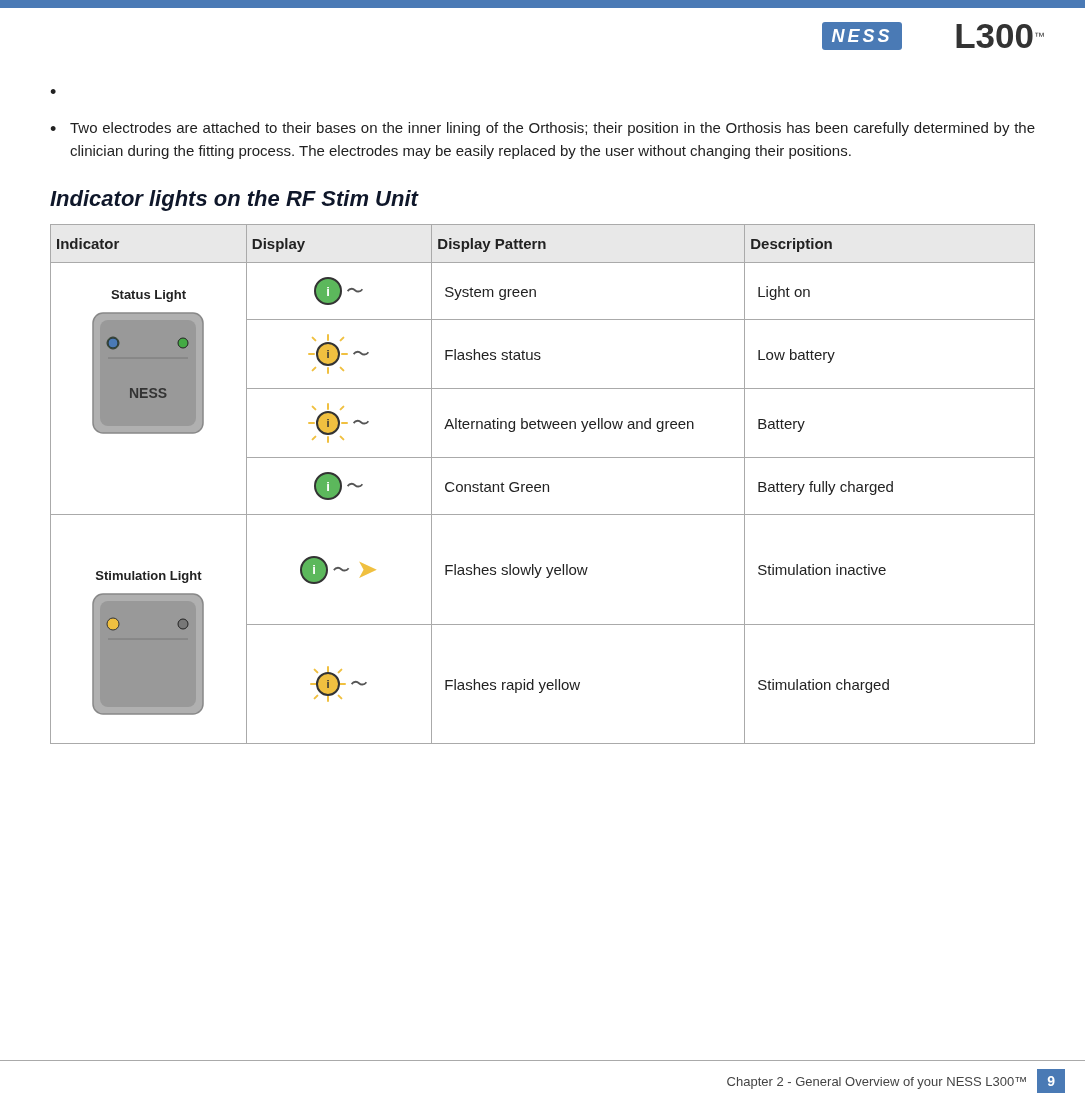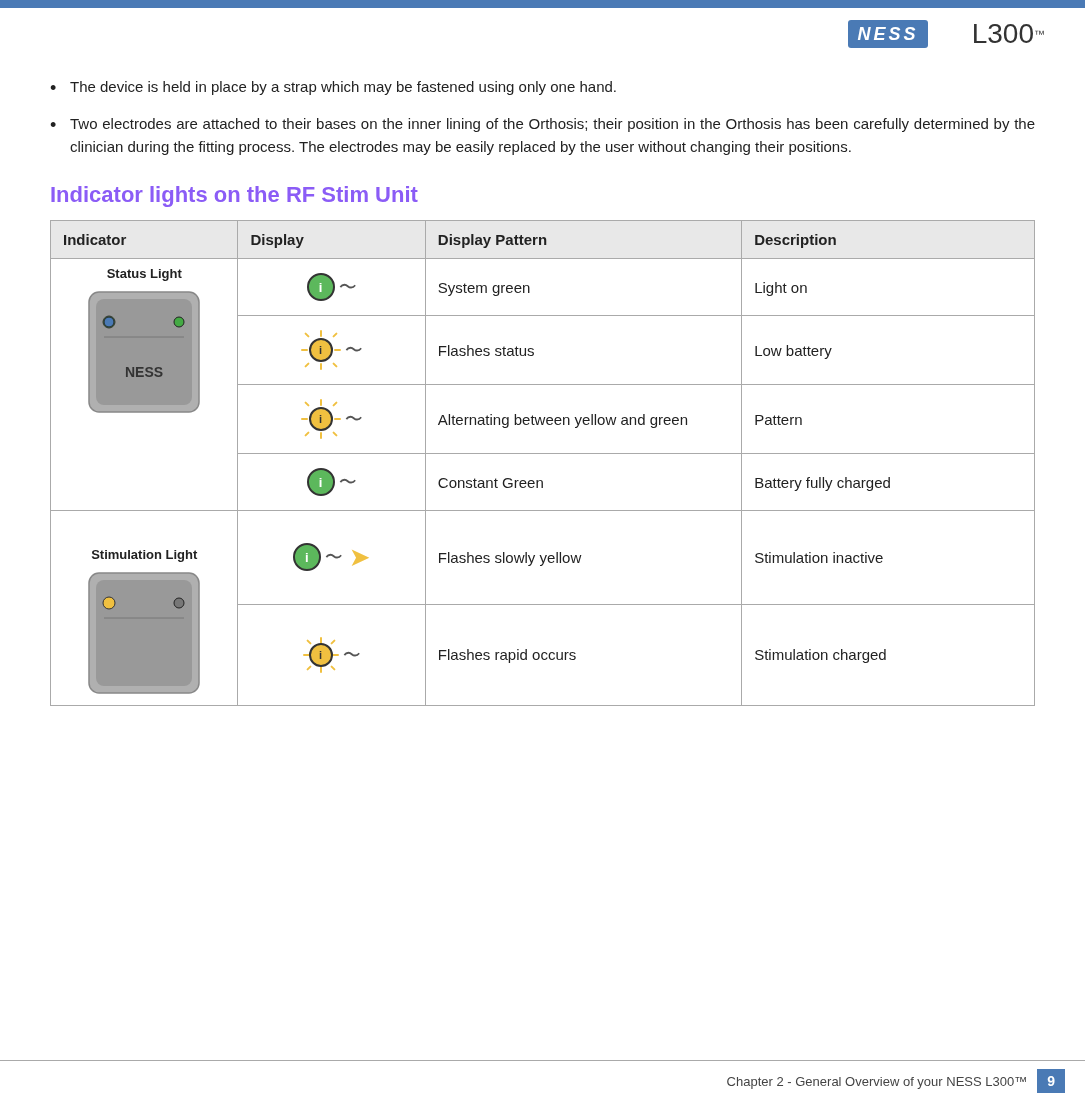--- a/index.html
+++ b/index.html
@@ -48,42 +48,43 @@
       line-height: 1.4;
     }
 
     .bullet-text {
       flex: 1;
       text-align: justify;
     }
 
     .section-title {
       font-size: 22px;
-      font-weight: bold;
-      color: #8b5cf6;
+      font-style: italic;
+      font-weight: bold;
+      color: #0f172a;
       margin-bottom: 12px;
     }
 
     .section-desc {
       text-align: justify;
       line-height: 1.6;
       margin-bottom: 24px;
     }
 
     
     .indicator-table {
       width: 100%;
       border-collapse: collapse;
       margin-bottom: 30px;
     }
 
     .indicator-table th {
       background: #e8e8e8;
       border: 1px solid #aaa;
-      padding: 10px 12px;
+      padding: 10px 5px;
       font-weight: bold;
       font-size: 15px;
       text-align: left;
     }
 
     .indicator-table td {
       border: 1px solid #aaa;
       padding: 10px 12px;
       vertical-align: middle;
     }
@@ -177,21 +178,21 @@
     .ray-br { width: 2px; height: 6px; bottom: 2px; right: 5px; transform: rotate(-45deg); }
 
     .stim-light-arrow {
       color: #f0c040;
       font-size: 26px;
       margin-left: 2px;
     }
 
     td.merged-indicator {
       vertical-align: top;
-      padding: 7px;
+      padding: 24px;
     }
 
     .row-span-device {
       display: flex;
       flex-direction: column;
       align-items: center;
     }
 
     
     .ness-logo {
@@ -205,31 +206,30 @@
 <div class="header-bar"></div>
 
 <div class="logo-area">
   <div class="ness-logo">
 
     <svg width="120" height="36" viewBox="0 0 120 36">
 
       <rect x="0" y="4" width="80" height="28" rx="3" fill="#4a7ab5"></rect>
       <text x="40" y="24" text-anchor="middle" font-family="Arial" font-size="18" font-weight="bold" font-style="italic" fill="white" letter-spacing="3">NESS</text>
     </svg>
-    <span style="font-size:28px; font-weight:normal; color:#333; margin-left:4px;">L300</span>
+    <span style="font-size:35px; font-weight:bold; color:#333; margin-left:12px;">L300</span>
       <span style="font-size:11px; vertical-align:super; color:#333;">™</span>
   </div>
 </div>
 
 <div class="content">
 
   <div class="bullet-section">
     <div class="bullet-item">
       <span class="bullet-dot">•</span>
-      <span class="bullet-text">The device is held in place by a strap which may be fastened using only one hand.</span>
     </div>
     <div class="bullet-item">
       <span class="bullet-dot">•</span>
       <span class="bullet-text">Two electrodes are attached to their bases on the inner lining of the Orthosis; their position in the Orthosis has been carefully determined by the clinician during the fitting process.  The electrodes may be easily replaced by the user without changing their positions.</span>
     </div>
   </div>
 
   <div class="section-title">Indicator lights on the RF Stim Unit</div>
 
   <table class="indicator-table">
@@ -307,21 +307,21 @@
               <div class="ray ray-tl"></div>
               <div class="ray ray-tr"></div>
               <div class="ray ray-bl"></div>
               <div class="ray ray-br"></div>
               <div class="led-circle" style="background:#f0c040; color:#333; border:2px solid #333;">i</div>
             </div>
             <span class="wave-symbol">〜</span>
           </div>
         </td>
         <td class="col-pattern">Alternating between yellow  and green</td>
-        <td class="col-desc">Pattern</td>
+        <td class="col-desc">Battery</td>
       </tr>
 
       <tr>
         <td class="col-display">
           <div class="led-display">
             <div style="background:#5cb85c; border-radius:50%; width:28px; height:28px; display:inline-flex; align-items:center; justify-content:center; color:white; font-size:13px; font-weight:bold; border:2px solid #333;">i</div>
             <span class="wave-symbol">〜</span>
           </div>
         </td>
         <td class="col-pattern">Constant Green</td>
@@ -366,21 +366,21 @@
               <div class="ray ray-right"></div>
               <div class="ray ray-tl"></div>
               <div class="ray ray-tr"></div>
               <div class="ray ray-bl"></div>
               <div class="ray ray-br"></div>
               <div class="led-circle" style="background:#f0c040; color:#333; border:2px solid #333;">i</div>
             </div>
             <span class="wave-symbol">〜</span>
           </div>
         </td>
-        <td class="col-pattern">Flashes rapid occurs</td>
+        <td class="col-pattern">Flashes rapid yellow</td>
         <td class="col-desc">Stimulation charged</td>
       </tr>
     </tbody>
   </table>
 
 </div>
 
 <div class="footer">
   <span>Chapter 2 - General Overview of your NESS L300™</span>
   <span class="footer-page">9</span>

